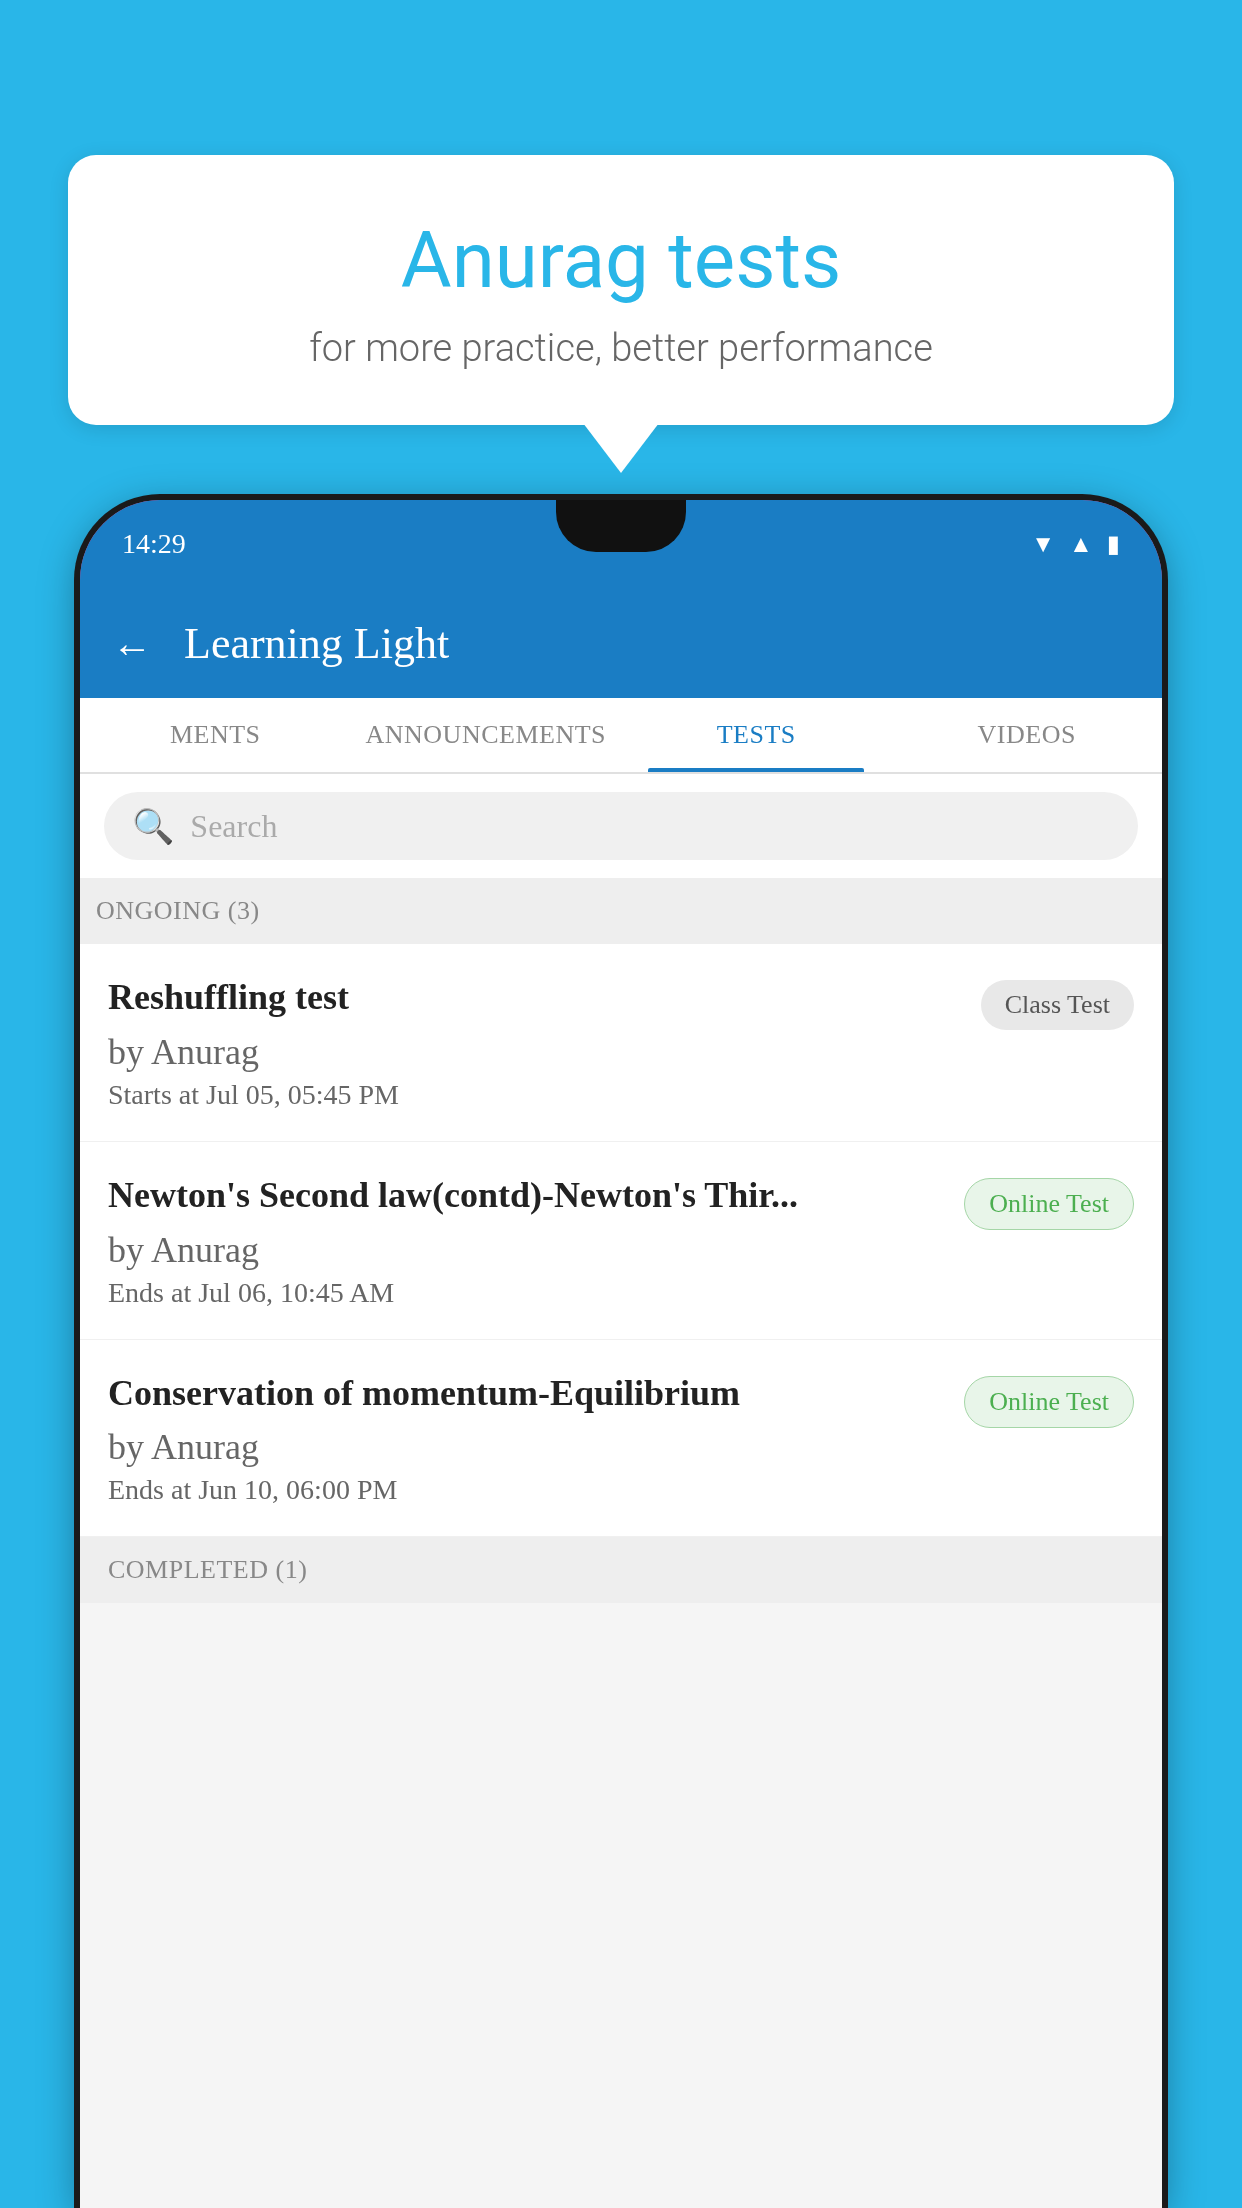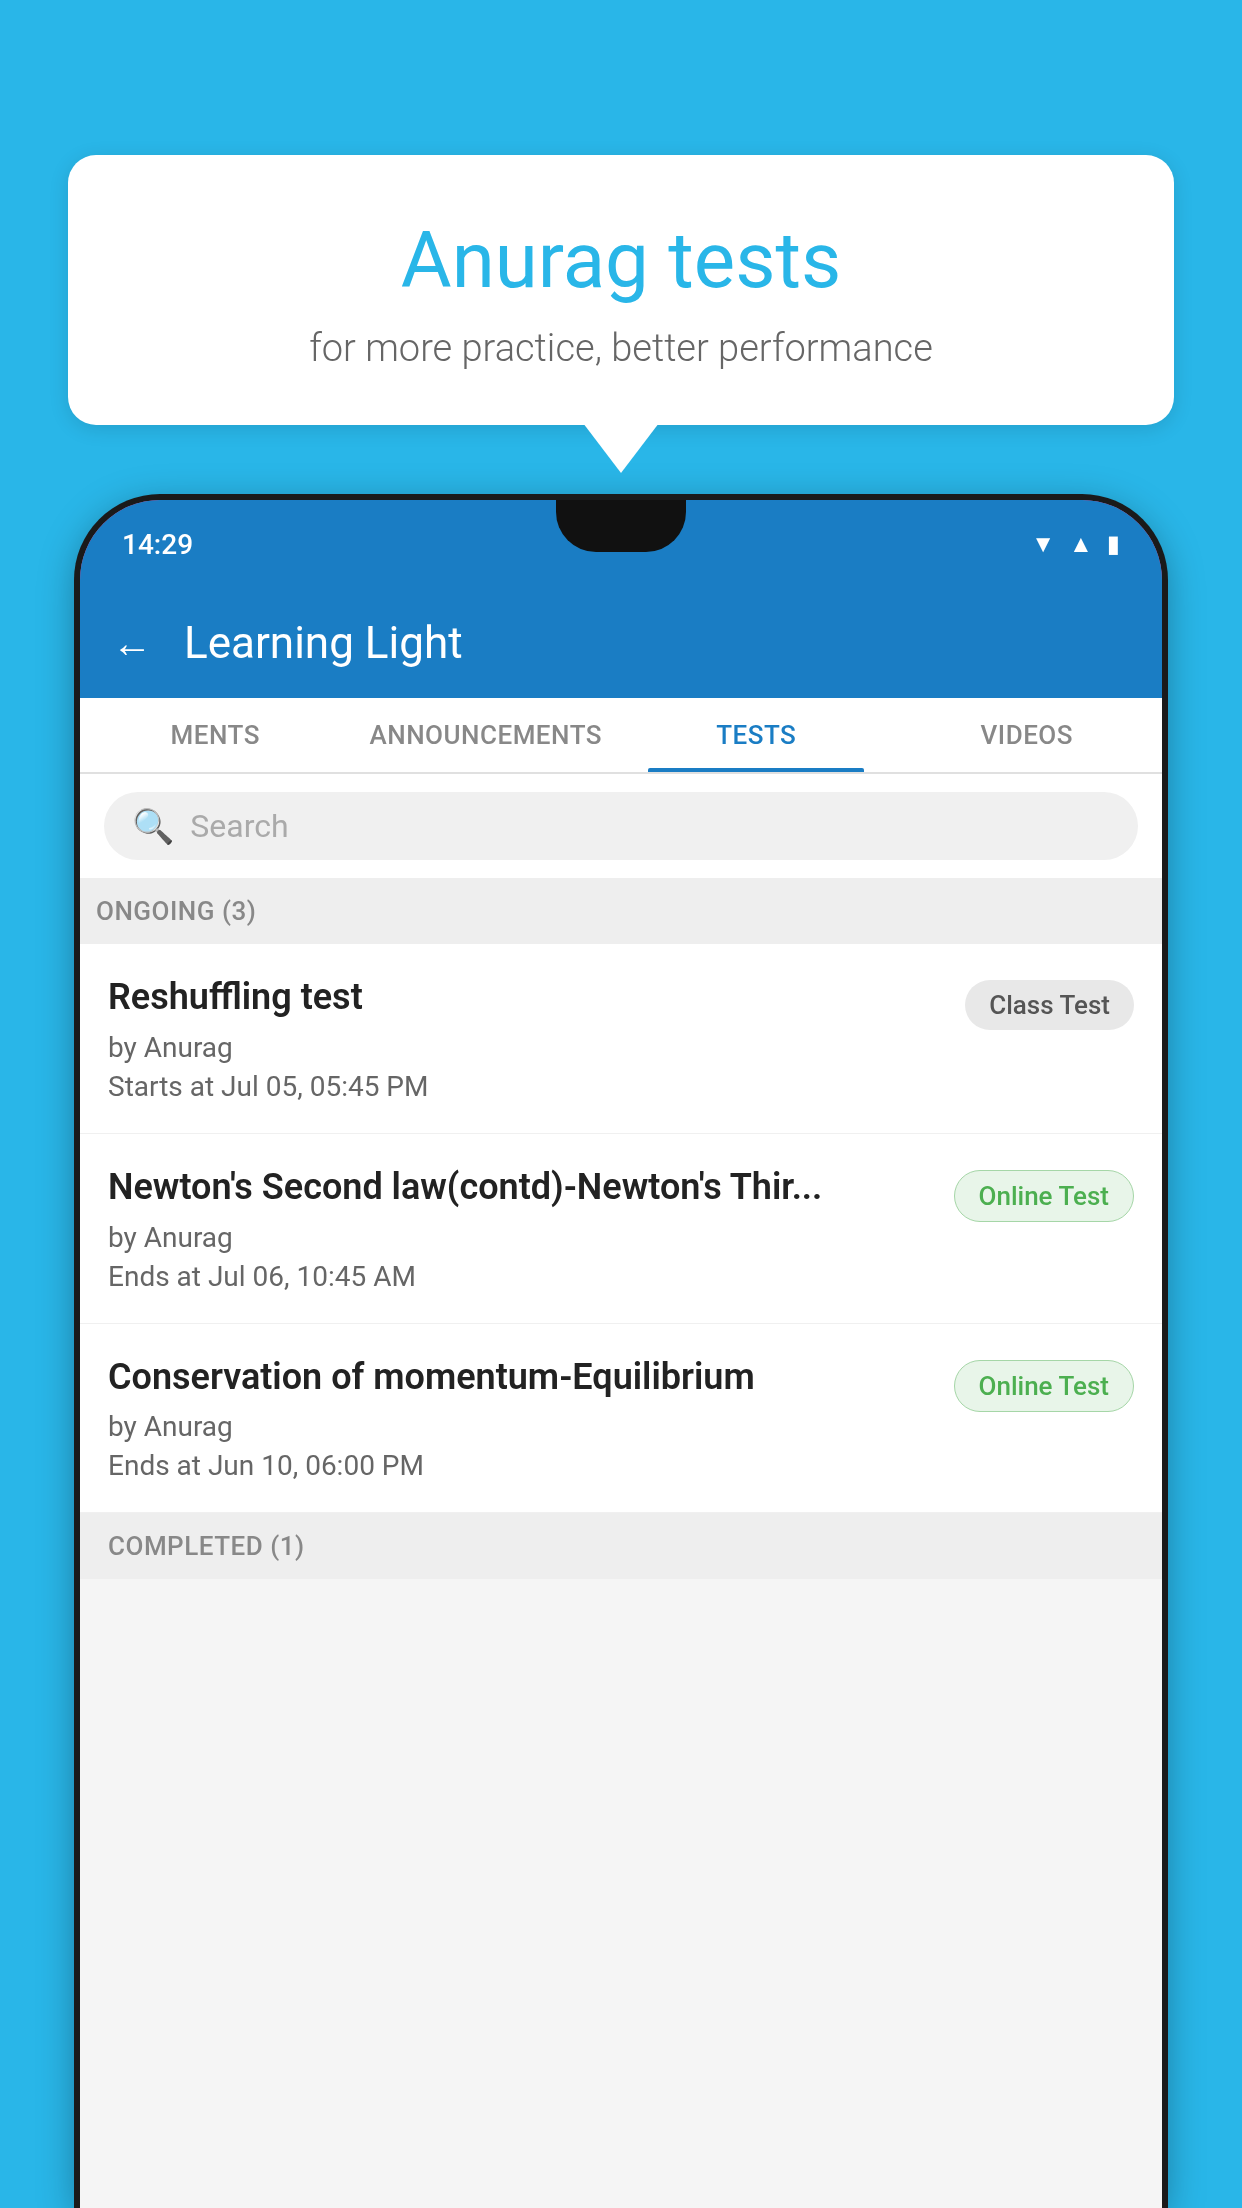--- a/index.html
+++ b/index.html
@@ -54,20 +54,21 @@
       position: absolute;
       top: 500px;
       left: 80px;
       right: 80px;
       bottom: 0;
       background: #ec4899;
       border-radius: 80px 80px 0 0;
       padding: 0;
       overflow: hidden;
       box-shadow: 0 0 0 6px #1a1a1a, 0 8px 40px rgba(0,0,0,0.4);
+      font-family: Liberation Serif, serif;
     }
 
     
     .phone-top-bar {
       background: #1a7dc4;
       height: 88px;
       display: flex;
       align-items: center;
       justify-content: space-between;
       padding: 0 42px;
@@ -210,21 +211,21 @@
       padding-right: 20px;
     }
     .test-item-name {
       font-size: 36px;
       font-weight: 600;
       color: #222;
       margin-bottom: 10px;
       line-height: 1.3;
     }
     .test-item-author {
-      font-size: 28px;
+      font-size: 36px;
       color: #666;
       margin-bottom: 6px;
     }
     .test-item-time {
       font-size: 28px;
       color: #666;
     }
     .test-badge {
       border-radius: 30px;
       padding: 10px 24px;

